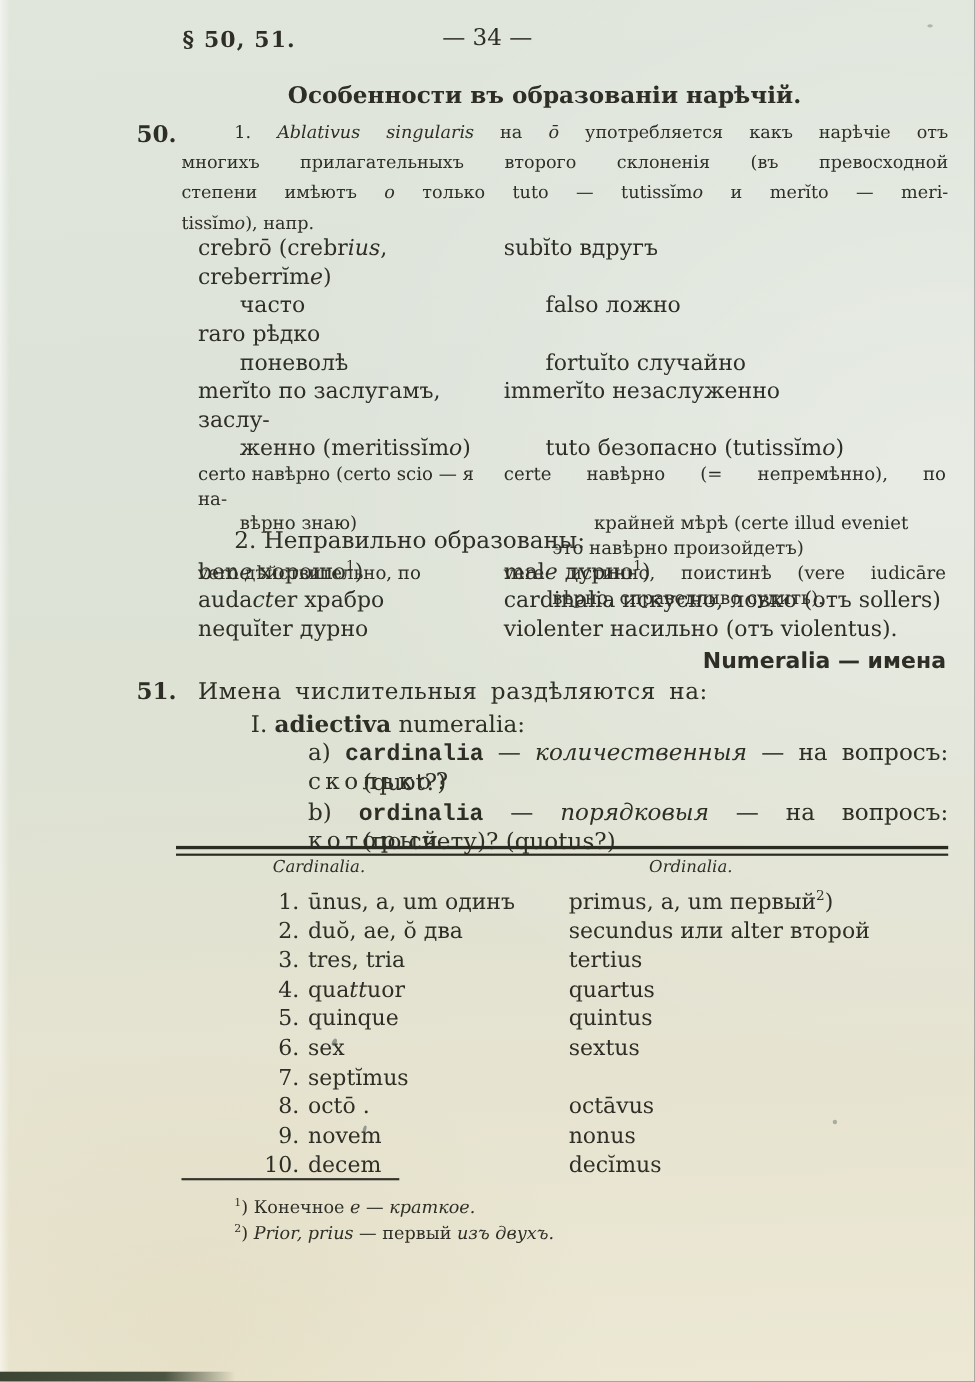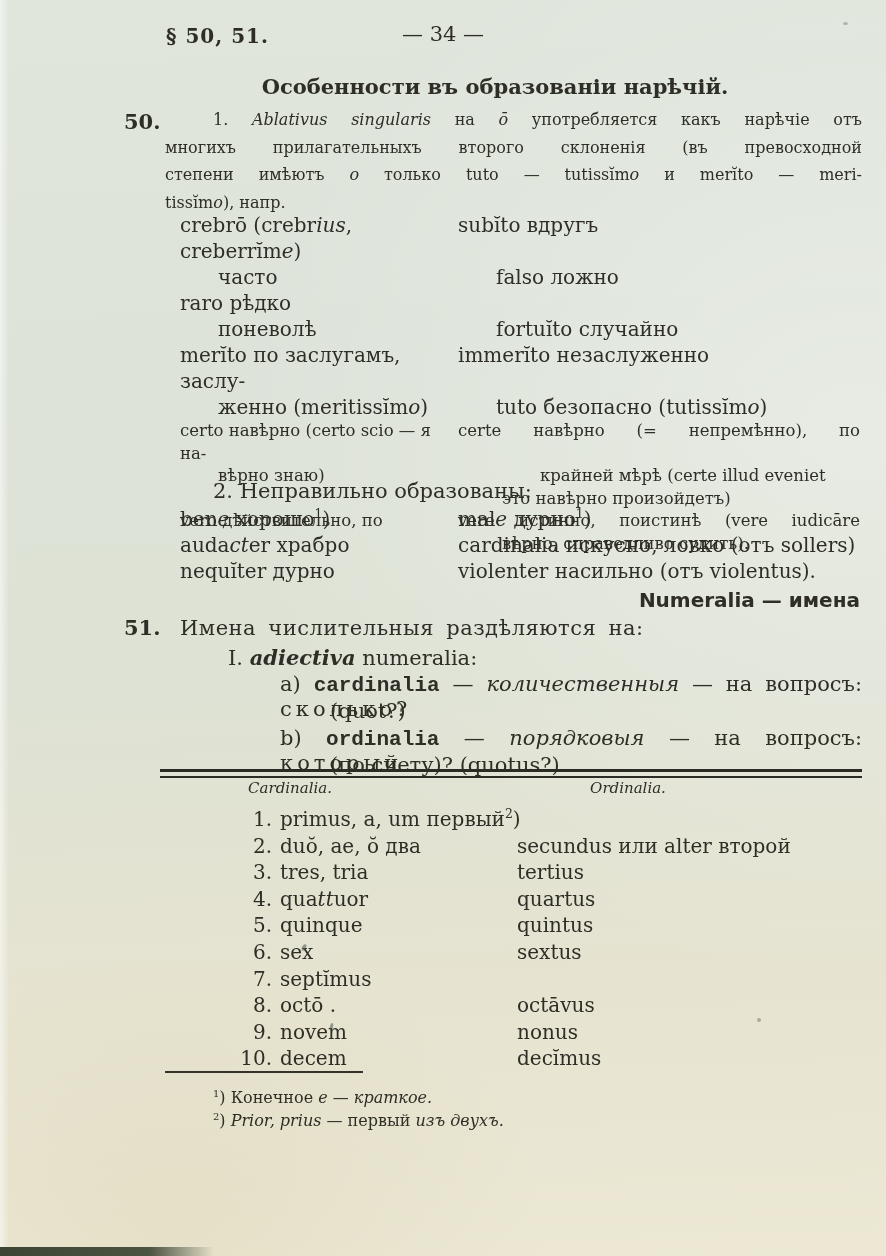--- a/index.html
+++ b/index.html
@@ -17,21 +17,21 @@
   }
   .page::before{ 
     content:"";position:absolute;left:0;top:0;bottom:0;width:9px;
     background:linear-gradient(90deg,rgba(255,255,255,.55),rgba(255,255,255,0));
   }
   .abs{position:absolute;}
   
   .sg-r{} 
   .sg-i{font-style:italic;}
   .sg-b{font-weight:bold;font-family:Liberation Mono, monospace;}
-  .sg-bi{font-weight:bold;font-style:italic;}
+  .sg-bi{font-weight:bold;}
   .sg-sp{letter-spacing:4px;}
   .sg-sup{vertical-align:super;font-size:.62em;line-height:0;}
   
   .hdr-ref{left:166px;top:24px;font-size:20px;font-weight:bold;letter-spacing:1px;}
   .hdr-page{left:0;right:0;top:22px;text-align:center;font-size:21px;}
   .main-heading{left:165px;top:74px;width:660px;text-align:center;font-weight:bold;font-size:21px;}
   
   .margin-num{left:124px;font-size:21px;font-weight:bold;}
   .intro{left:165px;top:106px;width:697px;font-size:16px;line-height:27.5px;}
   .iline.j{text-align:justify;text-align-last:justify;}
@@ -168,20 +168,21 @@
   <div class="abs s51-a2">(quot?)</div>
   <div class="abs s51-b"><span class="sg-r">b) </span><span class="sg-b">ordinalia</span><span class="sg-r"> — </span><span class="sg-i">порядковыя</span><span class="sg-r"> — на вопросъ: </span><span class="sg-sp">который</span></div>
   <div class="abs s51-b2">(по счету)? (quotus?)</div>
 
   <div class="abs dbl-rule"></div>
   <div class="abs thead th1">Cardinalia.</div>
   <div class="abs thead th2">Ordinalia.</div>
   <div class="abs ttable" id="ttable">
       <div class="trow">
         <div class="tn">1.</div>
+        <div class="tc"><span class="sg-r">ūnus, a, um одинъ</span></div>
         <div class="to"><span class="sg-r">primus, a, um первый</span><span class="sg-sup">2</span><span class="sg-r">)</span></div>
       </div>
       <div class="trow">
         <div class="tn">2.</div>
         <div class="tc"><span class="sg-r">duŏ, ae, ŏ два</span></div>
         <div class="to"><span class="sg-r">secundus или alter второй</span></div>
       </div>
       <div class="trow">
         <div class="tn">3.</div>
         <div class="tc"><span class="sg-r">tres, tria</span></div>

